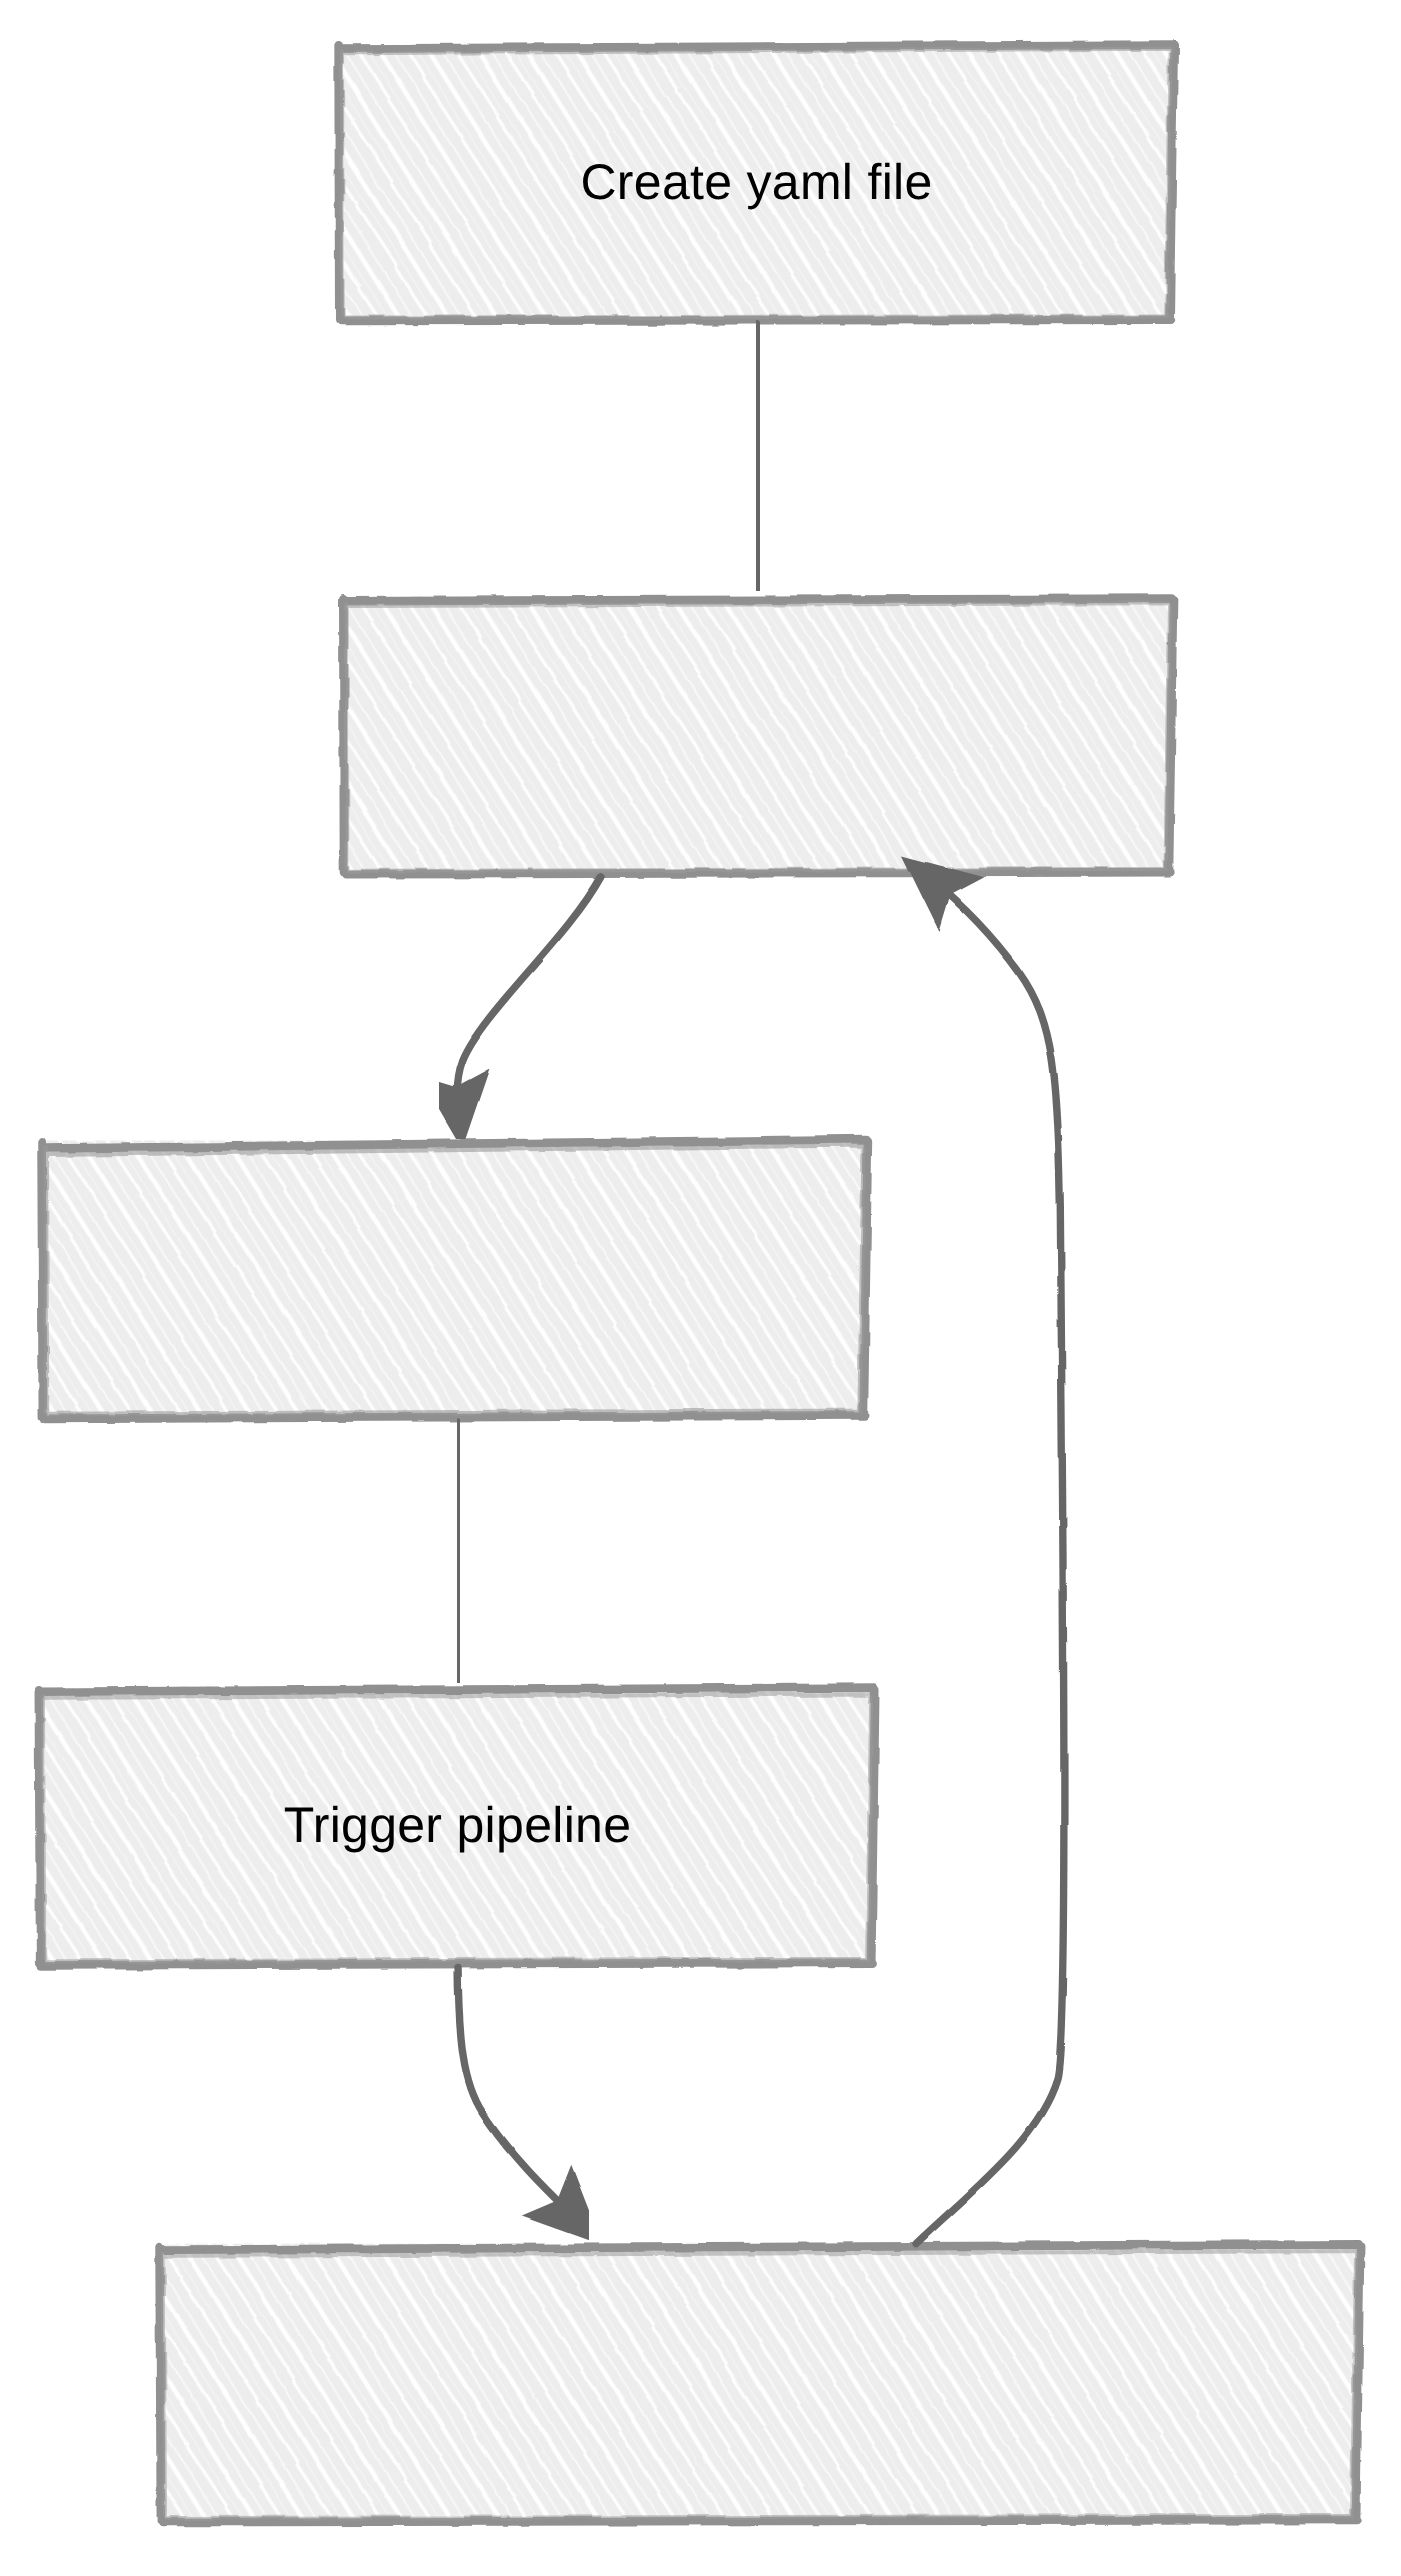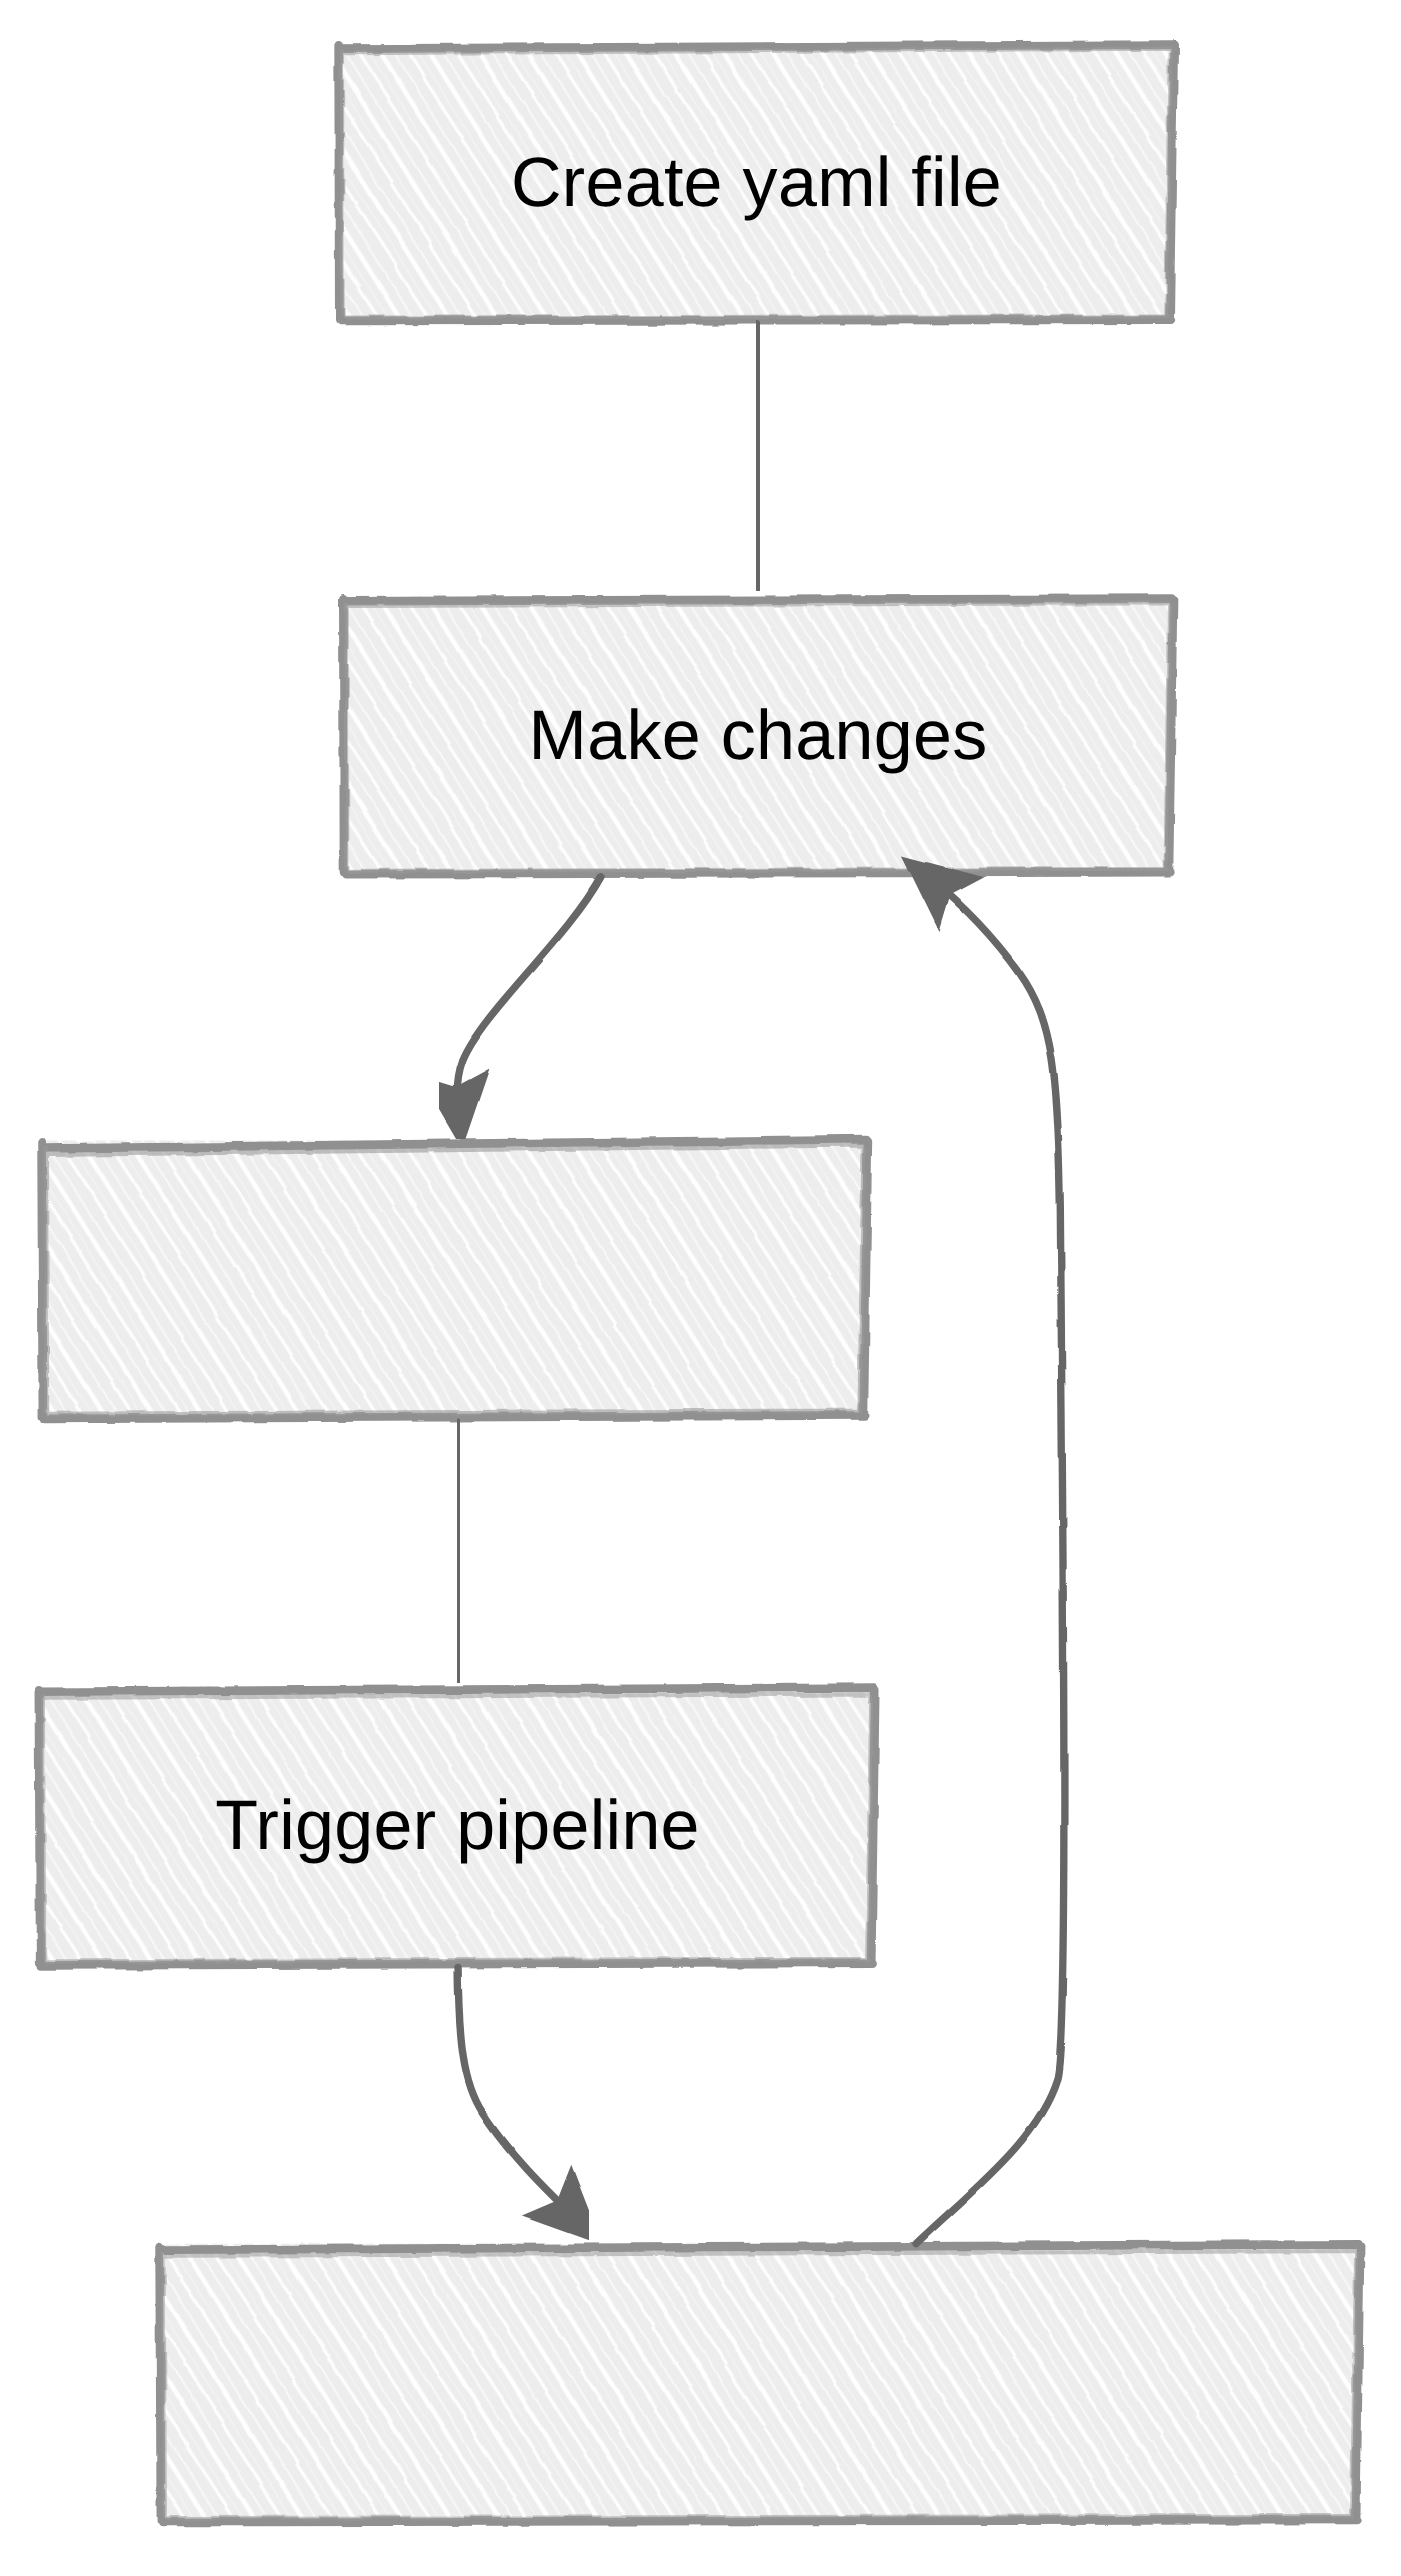--- a/index.html
+++ b/index.html
@@ -22,21 +22,21 @@
     height: 2576px;
     display: block;
   }
   .node-label {
     position: absolute;
     display: flex;
     align-items: center;
     justify-content: center;
     color: #000000;
     font-family: "Liberation Sans", "DejaVu Sans", sans-serif;
-    font-size: 70px;
+    font-size: 50px;
     font-weight: 400;
     line-height: 1;
     letter-spacing: 0.3px;
     white-space: nowrap;
     pointer-events: none;
     text-rendering: geometricPrecision;
   }
 </style>
 </head>
 <body>
@@ -123,20 +123,19 @@
     </g>
 
     <g>
       <path d="M1366 3345 C1450 3265 1548 3190 1576 3100 C1592 3045 1586 2400 1581 1800
                C1578 1600 1570 1520 1520 1450 C1466 1375 1412 1330 1390 1312" fill="none" stroke="#666666" stroke-width="11" stroke-linecap="round" filter="url(#roughsoft)" marker-end="url(#ahead)"></path>
     </g>
   </svg>
 
   <div class="node-label" style="left:339px; top:44px; width:835px; height:276px;">Create yaml file</div>
 
-  <div class="node-label" style="left:343px; top:597px; width:830px; height:276px;">Make changes</div>
 
 
   <div class="node-label" style="left:39px; top:1687px; width:837px; height:276px;">Trigger pipeline</div>
 
 
 </div>
 
 
 </body></html>

